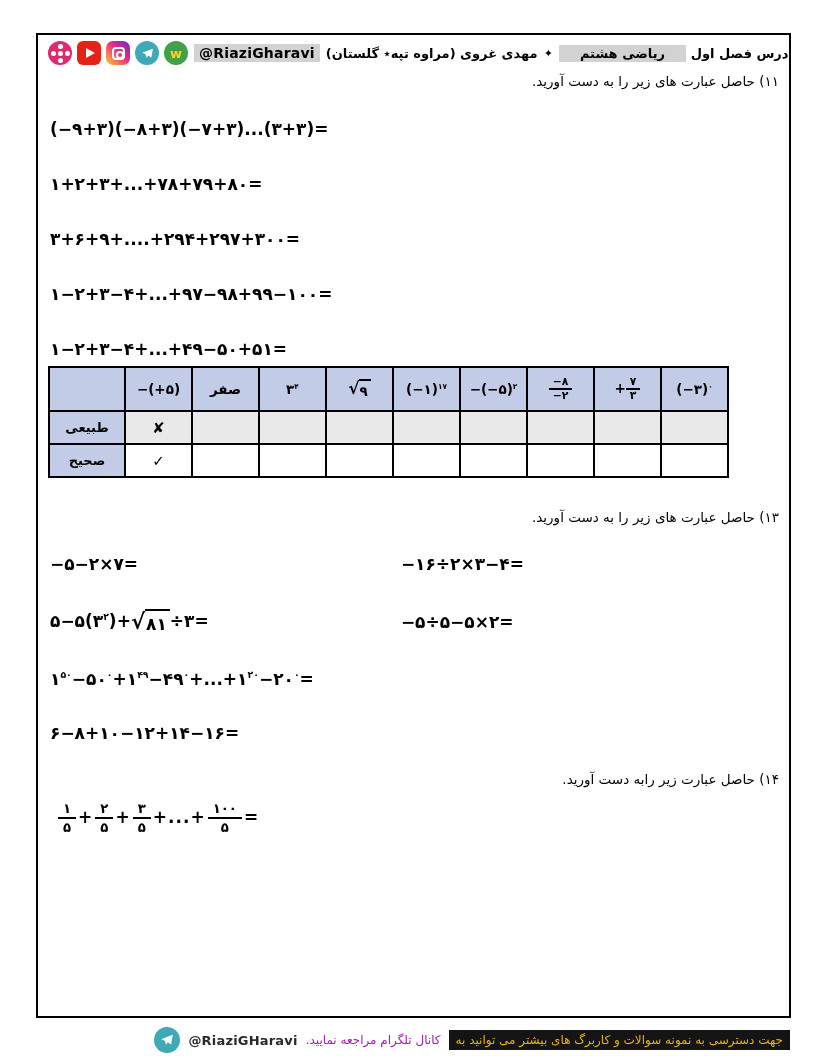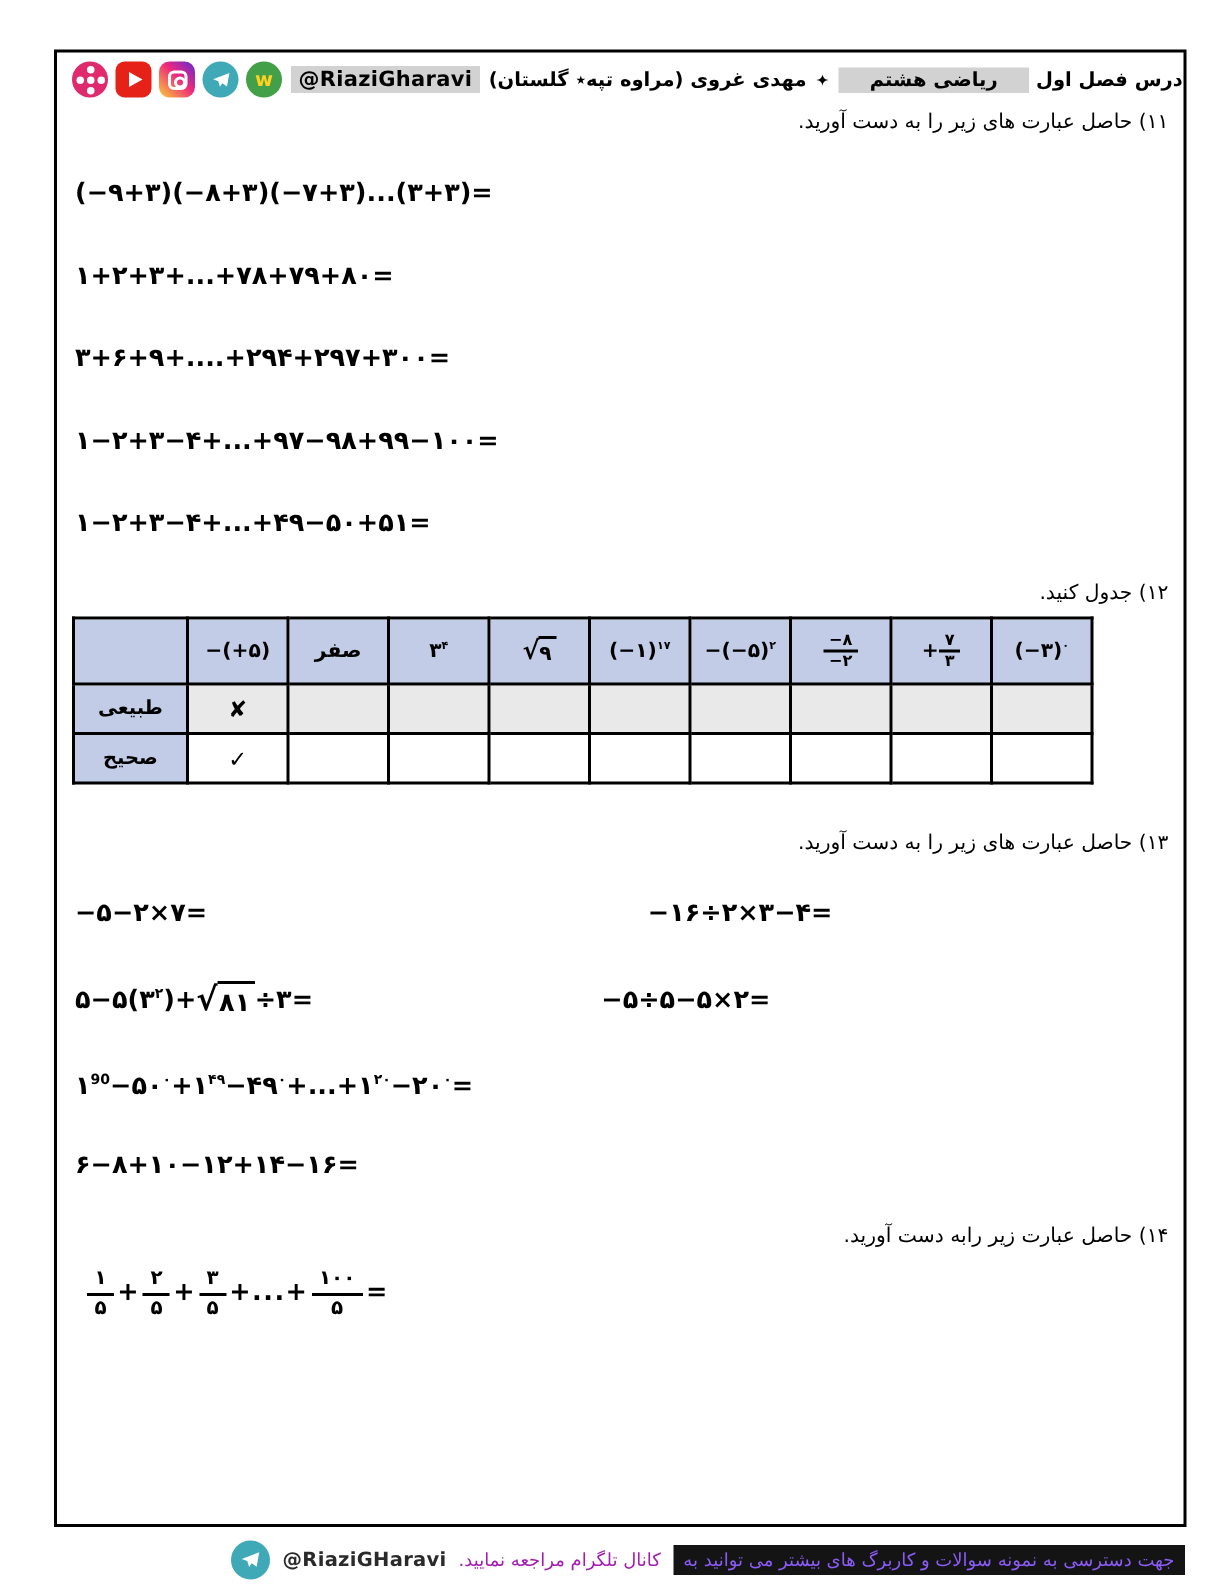--- a/index.html
+++ b/index.html
@@ -59,28 +59,28 @@
   .grid .frac{font-size:.8em;margin:0;}
   .grid .frac .num{border-bottom:2px solid #000;padding:0 4px;}
   .grid .frac .den{padding:0 4px;}
   .grid .rad-sign{top:1px;}
   .grid .radicand{border-top:2px solid #000;}
   .mark{font-size:15px;}
   
   #q13h{margin-top:30px;}
   .expr-row{display:grid;grid-template-columns:48% 52%;margin-top:34px;align-items:center;}
   .expr-row .expr{margin-top:0;}
-  #q13r1{margin-top:26px;gap:31px;}
+  #q13r1{margin-top:26px;}
   #q13e5{margin-top:33px;}
   #q13e6{margin-top:31px;}
   #q14h{margin-top:26px;}
   #q14e{margin-top:12px;margin-left:8px;}
   
   .footer{position:absolute;top:1027px;right:26px;left:100px;display:flex;direction:rtl;align-items:center;gap:8px;}
-  .footer-bar{background:#141414;color:#8b5cf6;font-size:12px;padding:3px 7px;white-space:nowrap;direction:rtl;}
+  .footer-bar{background:#141414;color:#eab308;font-size:12px;padding:3px 7px;white-space:nowrap;direction:rtl;}
   .footer-plain{color:#a21caf;font-size:12px;white-space:nowrap;direction:rtl;}
   .footer-handle{font-weight:bold;font-size:13px;color:#2a2a2a;letter-spacing:.2px;direction:ltr;}
   .footer-icon{width:26px;height:26px;border-radius:50%;background:#3fa9b8;display:inline-flex;align-items:center;justify-content:center;flex:0 0 auto;}
 </style>
 </head>
 <body>
 
 <div class="sheet">
 
   <div class="header-line">
@@ -111,21 +111,20 @@
 
   <div class="qheading" id="q11h">۱۱) حاصل عبارت های زیر را به دست آورید.</div>
   <div class="q11">
     <div class="expr">(−۹+۳)(−۸+۳)(−۷+۳)...(۳+۳)=</div>
     <div class="expr">۱+۲+۳+...+۷۸+۷۹+۸۰=</div>
     <div class="expr">۳+۶+۹+....+۲۹۴+۲۹۷+۳۰۰=</div>
     <div class="expr">۱−۲+۳−۴+...+۹۷−۹۸+۹۹−۱۰۰=</div>
     <div class="expr">۱−۲+۳−۴+...+۴۹−۵۰+۵۱=</div>
   </div>
 
-  <div class="qheading" id="q12h">۱۲) جدول کنید.</div>
   <table class="grid">
     <colgroup>
       <col style="width:76px">
         <col style="width:67px">
         <col style="width:67px">
         <col style="width:67px">
         <col style="width:67px">
       <col style="width:67px">
         <col style="width:67px">
         <col style="width:67px">
@@ -186,21 +185,21 @@
     <div class="expr">−۵−۲×۷=</div>
     <div class="expr">−۱۶÷۲×۳−۴=</div>
   </div>
   <div class="expr-row">
     <div class="expr">۵−۵(۳<sup>۲</sup>)+<span class="sqrt">
           <span class="rad-sign">√</span>
           <span class="radicand">۸۱</span>
         </span>÷۳=</div>
     <div class="expr">−۵÷۵−۵×۲=</div>
   </div>
-  <div class="expr" id="q13e5">۱<sup>90</sup>−۵۰<sup>۰</sup>+۱<sup>۴۹</sup>−۴۹<sup>۰</sup>+...+۱<sup>۲۰</sup>−۲۰<sup>۰</sup>=</div>
+  <div class="expr" id="q13e5">۱<sup>۵۰</sup>−۵۰<sup>۰</sup>+۱<sup>۴۹</sup>−۴۹<sup>۰</sup>+...+۱<sup>۲۰</sup>−۲۰<sup>۰</sup>=</div>
   <div class="expr" id="q13e6">۶−۸+۱۰−۱۲+۱۴−۱۶=</div>
 
   <div class="qheading" id="q14h">۱۴) حاصل عبارت زیر رابه دست آورید.</div>
   <div class="expr" id="q14e"><span class="frac">
         <span class="num">۱</span>
         <span class="den">۵</span>
       </span>+<span class="frac">
         <span class="num">۲</span>
         <span class="den">۵</span>
       </span>+<span class="frac">

